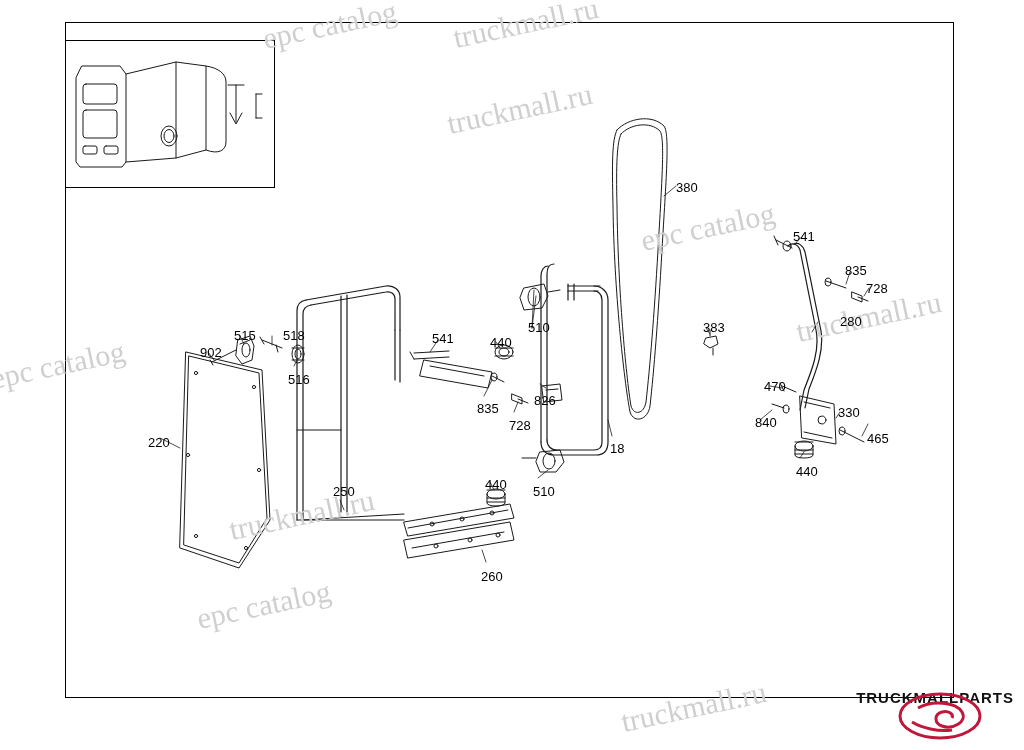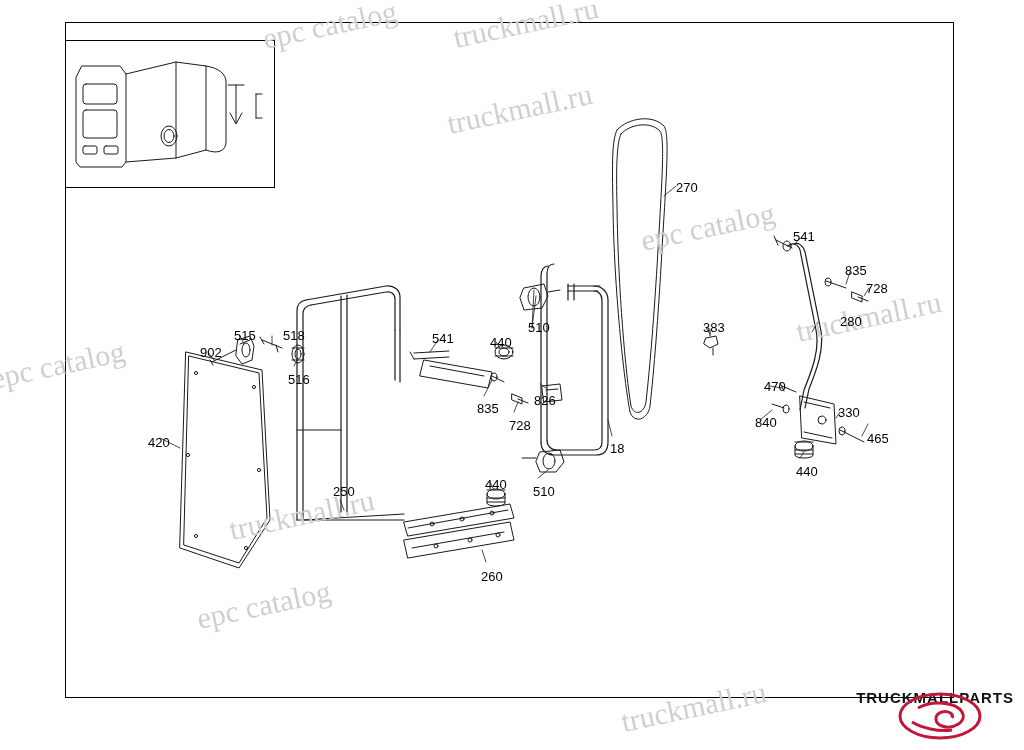--- a/index.html
+++ b/index.html
@@ -316,42 +316,42 @@
     <div class="wm" style="left:640px;top:210px;transform:rotate(-12deg);">epc catalog</div>
     <div class="wm" style="left:446px;top:92px;transform:rotate(-12deg);">truckmall.ru</div>
     <div class="wm" style="left:-10px;top:348px;transform:rotate(-12deg);">epc catalog</div>
     <div class="wm" style="left:795px;top:300px;transform:rotate(-12deg);">truckmall.ru</div>
     <div class="wm" style="left:228px;top:498px;transform:rotate(-12deg);">truckmall.ru</div>
     <div class="wm" style="left:196px;top:588px;transform:rotate(-12deg);">epc catalog</div>
     <div class="wm" style="left:620px;top:690px;transform:rotate(-12deg);">truckmall.ru</div>
   </div>
 
   <div>
-    <div class="lbl" style="left:676px;top:180px;">270</div>
+    <div class="lbl" style="left:676px;top:180px;">380</div>
     <div class="lbl" style="left:793px;top:229px;">541</div>
     <div class="lbl" style="left:845px;top:263px;">835</div>
     <div class="lbl" style="left:866px;top:281px;">728</div>
     <div class="lbl" style="left:840px;top:314px;">280</div>
     <div class="lbl" style="left:703px;top:320px;">383</div>
     <div class="lbl" style="left:234px;top:328px;">515</div>
     <div class="lbl" style="left:268px;top:328px;margin-left:15px;">518</div>
     <div class="lbl" style="left:432px;top:331px;">541</div>
     <div class="lbl" style="left:490px;top:335px;">440</div>
     <div class="lbl" style="left:528px;top:320px;">510</div>
     <div class="lbl" style="left:200px;top:345px;">902</div>
     <div class="lbl" style="left:288px;top:372px;">516</div>
     <div class="lbl" style="left:534px;top:377px;margin-top:16px;">826</div>
     <div class="lbl" style="left:477px;top:401px;">835</div>
     <div class="lbl" style="left:764px;top:379px;">470</div>
     <div class="lbl" style="left:838px;top:405px;">330</div>
     <div class="lbl" style="left:867px;top:431px;">465</div>
     <div class="lbl" style="left:755px;top:415px;">840</div>
     <div class="lbl" style="left:509px;top:418px;">728</div>
     <div class="lbl" style="left:610px;top:441px;">18</div>
-    <div class="lbl" style="left:148px;top:435px;">420</div>
+    <div class="lbl" style="left:148px;top:435px;">220</div>
     <div class="lbl" style="left:796px;top:464px;">440</div>
     <div class="lbl" style="left:485px;top:477px;">440</div>
     <div class="lbl" style="left:533px;top:484px;">510</div>
     <div class="lbl" style="left:333px;top:484px;">250</div>
     <div class="lbl" style="left:481px;top:569px;">260</div>
   </div>
 
   <div class="logo-text">TRUCKMALLPARTS</div>
   <svg class="logo" viewBox="0 0 160 62">
     <g fill="none" stroke="#c0173a" stroke-width="3">

